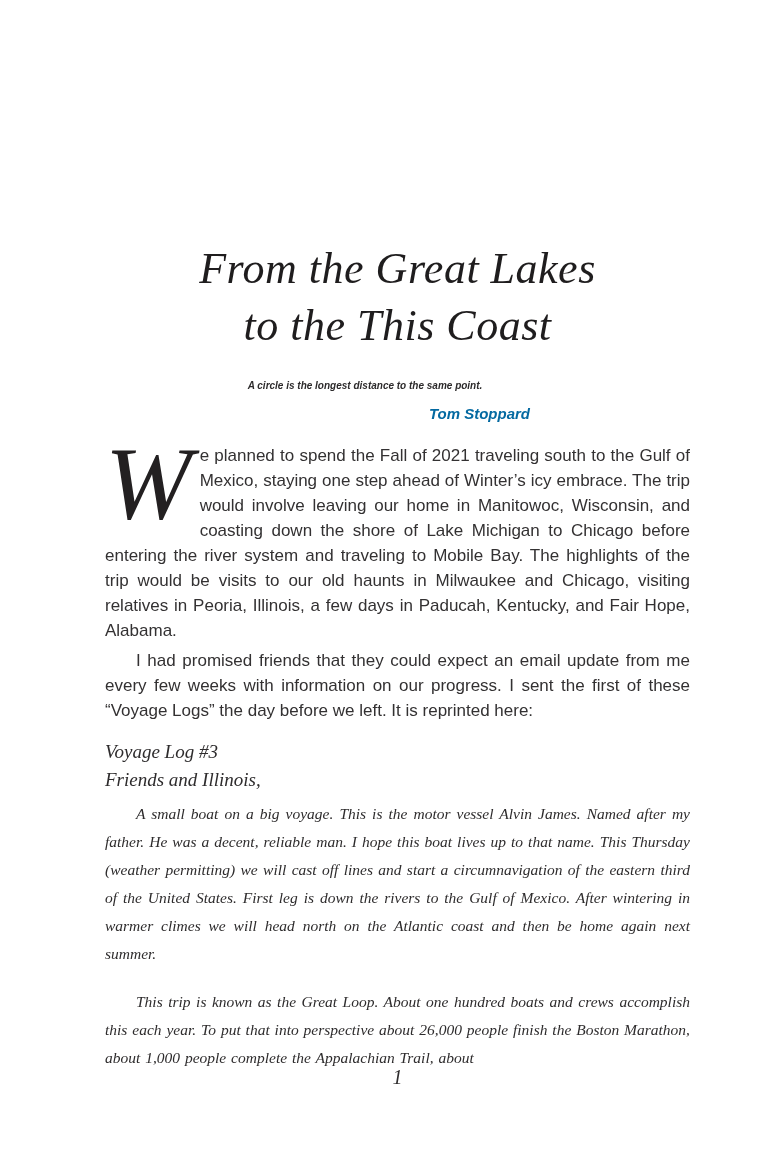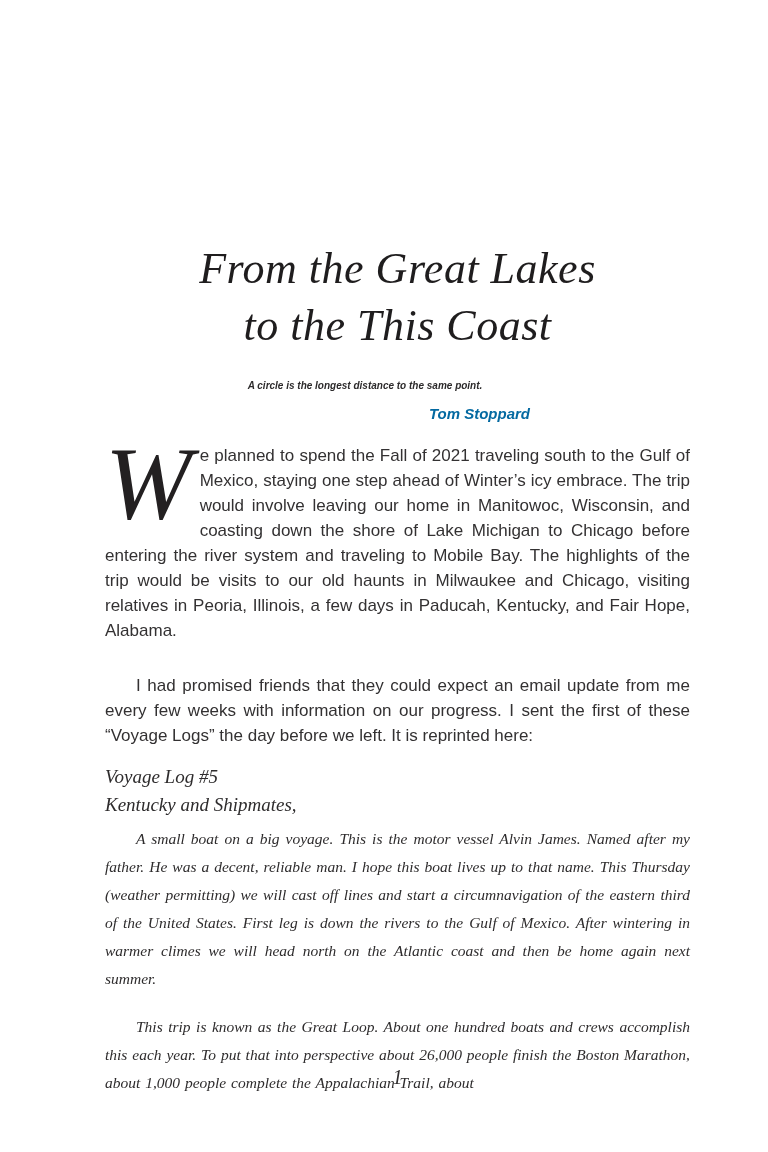--- a/index.html
+++ b/index.html
@@ -53,21 +53,21 @@
     color: #0369a1;
   }
   .body-para {
     font-size: 17px;
     line-height: 25px;
     text-align: justify;
     hyphens: manual;
     color: #333132;
   }
   .para-1 { margin-top: 21px; }
-  .para-2 { margin-top: 30px; text-indent: 31px; }
+  .para-2 { margin-top: 5px; text-indent: 31px; }
   .drop-cap {
     float: left;
     font-family: "Liberation Serif", serif;
     font-style: italic;
     font-weight: 400;
     font-size: 104px;
     line-height: 76px;
     height: 76px;
     margin: 2px 8px 0 0;
     color: #232021;
@@ -121,22 +121,22 @@
       <div class="epigraph-attribution">Tom Stoppard</div>
     </div>
 
     <p class="body-para para-1">
       <span class="drop-cap">W</span><span>e planned to spend the Fall of 2021 traveling south to the Gulf of Mexico, staying one step ahead of Winter’s icy embrace. The trip would involve leaving our home in Man­itowoc, Wisconsin, and coasting down the shore of Lake Michigan to Chicago before entering the river system and traveling to Mobile Bay. The highlights of the trip would be visits to our old haunts in Milwaukee and Chicago, visiting relatives in Peoria, Illinois, a few days in Paducah, Kentucky, and Fair Hope, Alabama.</span>
     </p>
 
     <p class="body-para para-2">I had promised friends that they could expect an email update from me every few weeks with information on our progress. I sent the first of these “Voyage Logs” the day before we left. It is reprinted here:</p>
 
     <div class="log-header">
-      <div>Voyage Log #5</div>
-      <div>Kentucky and Shipmates,</div>
+      <div>Voyage Log #3</div>
+      <div>Friends and Illinois,</div>
     </div>
 
     <p class="log-para first">A small boat on a big voyage. This is the motor vessel Alvin James. Named after my father. He was a decent, reliable man. I hope this boat lives up to that name. This Thursday (weather permitting) we will cast off lines and start a cir­cumnavigation of the eastern third of the United States. First leg is down the rivers to the Gulf of Mexico. After wintering in warmer climes we will head north on the Atlantic coast and then be home again next summer.</p>
     <p class="log-para">This trip is known as the Great Loop. About one hundred boats and crews accomplish this each year. To put that into perspective about 26,000 people finish the Boston Marathon, about 1,000 people complete the Appalachian Trail, about</p>
 
   </div>
 
   <div class="page-number">1</div>
 </div>
 

